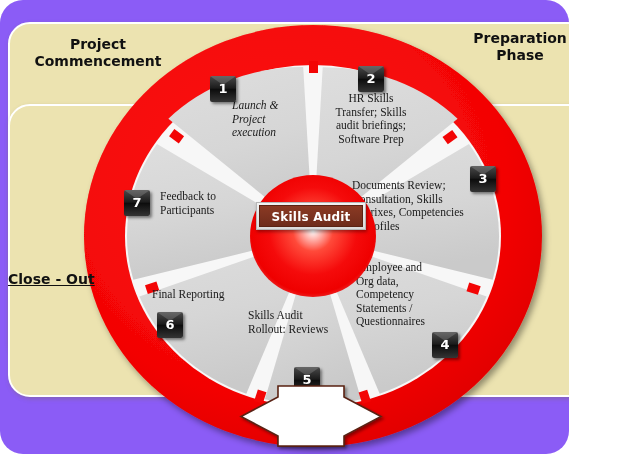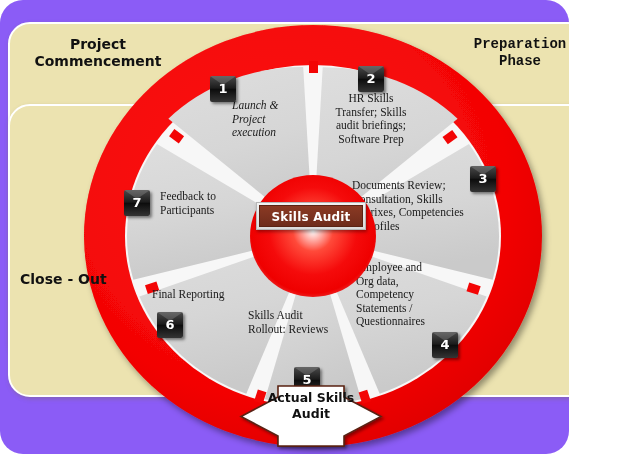--- a/index.html
+++ b/index.html
@@ -48,22 +48,22 @@
     font-family: "DejaVu Sans", sans-serif;
     font-weight: bold;
     color: #111111;
     font-size: 14px;
     line-height: 17px;
     text-align: center;
     white-space: pre-line;
     z-index: 6;
   }
   #label-commencement { left: 18px;  top: 36px;  width: 160px; }
-  #label-preparation  { left: 440px; top: 36px;  width: 160px; font-family: Liberation Mono, monospace; }
-  #label-closeout     { left: 8px;   top: 271px; width: 122px; text-align: left; padding-left: 12px; }
+  #label-preparation  { left: 440px; top: 30px;  width: 160px; }
+  #label-closeout     { left: 8px;   top: 271px; width: 122px; text-align: left; padding-left: 0; text-decoration: underline; }
 
   
   #wheel {
     position: absolute;
     left: 83px;
     top: 25px;
     width: 460px;
     height: 423px;
     z-index: 4;
   }
@@ -300,17 +300,15 @@
         <filter id="arrShadow" x="-20%" y="-20%" width="150%" height="160%">
           <feDropShadow dx="2" dy="2" stdDeviation="1.6" flood-color="#000000" flood-opacity="0.4"></feDropShadow>
         </filter>
       </defs>
 
       <rect x="40" y="41" width="66" height="22" fill="#f30505" stroke="#5a2314" stroke-width="1.4"></rect>
 
       <path filter="url(#arrShadow)" fill="#ffffff" stroke="#5a2314" stroke-width="1.6" stroke-linejoin="miter" d="M40,3 L40,14 L3,33.5 L40,53 L40,63 L106,63 L106,53 L143,33.5 L106,14 L106,3 Z"></path>
     </svg>
   </div>
-  <div id="arrow-label">Actual Skills
-Audit</div>
   <div class="badge" id="b5"><span>5</span></div>
 
 </div>
 
 </body></html>

